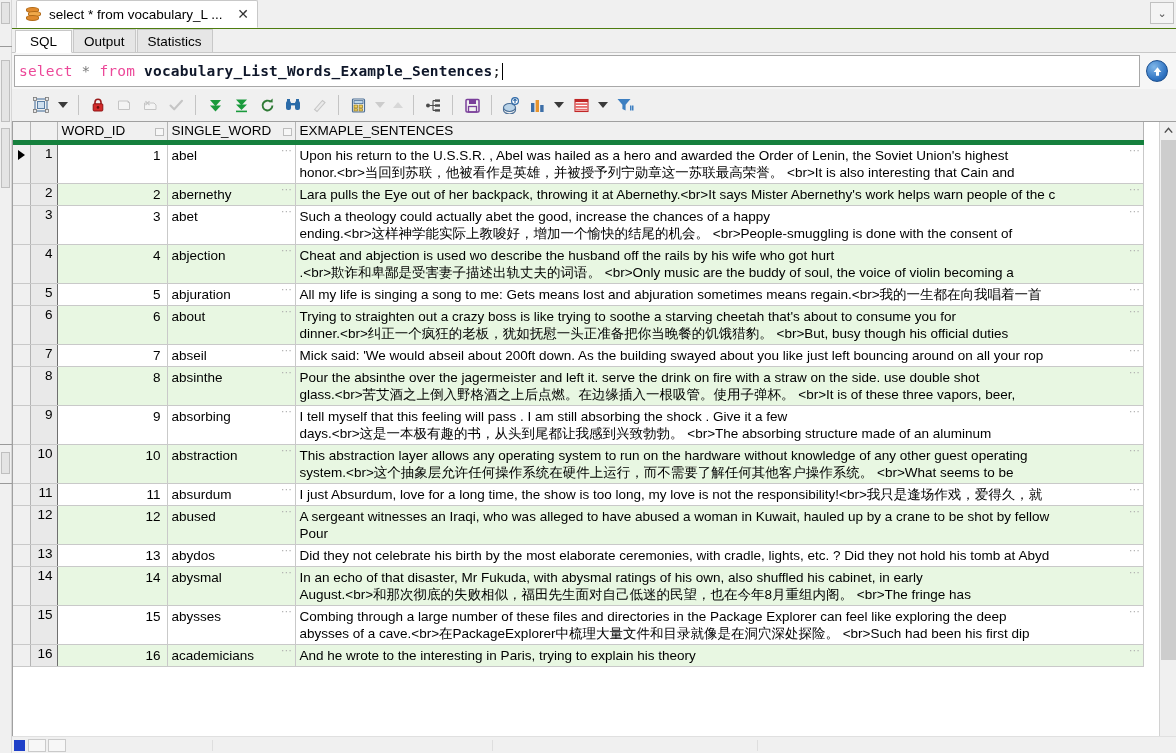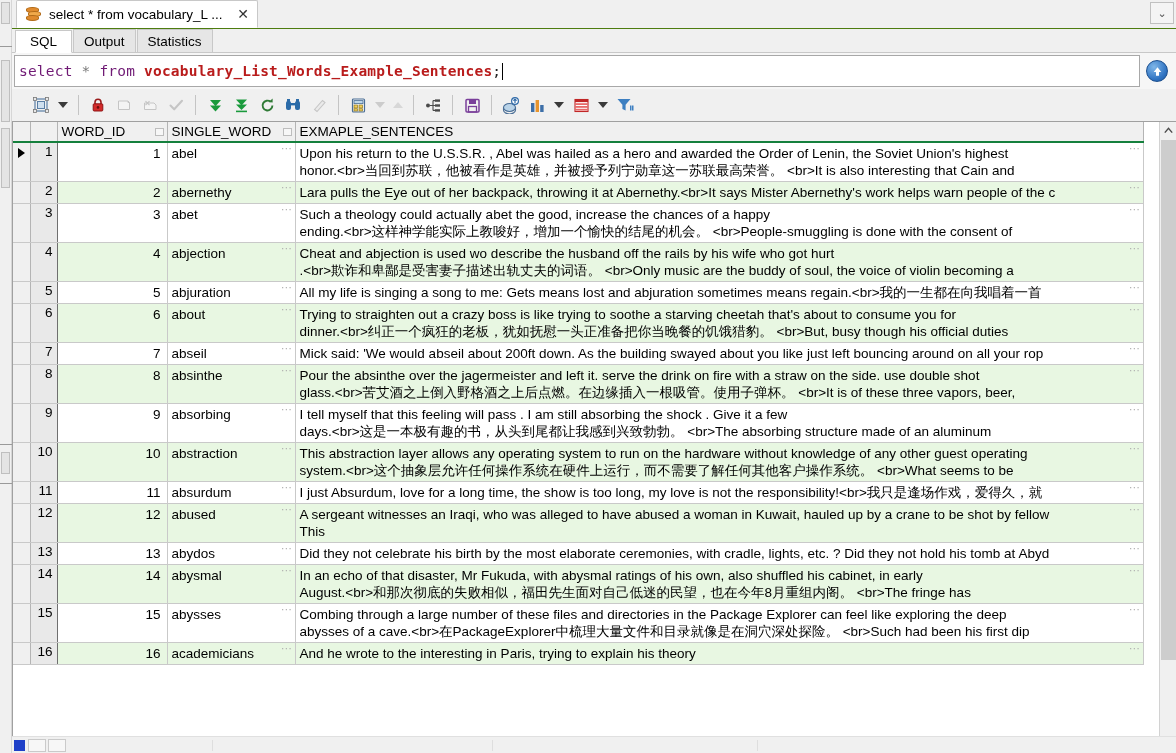--- a/index.html
+++ b/index.html
@@ -140,23 +140,23 @@
     background: #ffffff;
     border: 1px solid #a8a8a8;
     display: flex; align-items: center;
     padding-left: 4px;
     font-family: "DejaVu Sans Mono", monospace;
     font-size: 14.5px;
     letter-spacing: 0.2px;
     overflow: hidden;
     white-space: nowrap;
   }
-  .kw   { color: #701a75; }
+  .kw   { color: #ec4899; }
   .star { color: #7a7a7a; padding: 0 0; }
-  .tbl  { color: #b91c1c; font-weight: 700; }
+  .tbl  { color: #0f172a; font-weight: 700; }
   .semi { color: #202020; }
   .caret {
     display: inline-block;
     width: 1px; height: 17px;
     background: #000;
     margin-left: 1px;
     vertical-align: -3px;
   }
   .run-btn {
     flex: 0 0 auto;
@@ -228,21 +228,21 @@
   .grid-table {
     border-collapse: collapse;
     table-layout: fixed;
     width: 1130px;
     font-size: 13.5px;
   }
   .grid-table th {
     height: 20px;
     background: #f0f0f0;
     border-right: 1px solid #b4b4b4;
-    border-bottom: 2px solid #15803d;
+    border-bottom: 5px solid #15803d;
     font-weight: normal;
     font-size: 13.5px;
     text-align: left;
     padding: 0 4px;
     color: #000;
     position: relative;
     white-space: nowrap;
   }
   .grid-table th.corner1 { width: 17px; padding: 0; background:#f0f0f0;}
   .grid-table th.corner2 { width: 27px; padding: 0; background:#f0f0f0;}
@@ -714,21 +714,21 @@
                   <span class="cell-dots">⋯</span>
                 </td>
               </tr>
               <tr class="even">
                 <td class="c-sel"></td>
                 <td class="c-rownum">12</td>
                 <td class="c-id">12</td>
                 <td class="c-word">abused<span class="cell-dots">⋯</span></td>
                 <td class="c-sent">
                   <span class="sentline">A sergeant witnesses an Iraqi, who was alleged to have abused a woman in Kuwait, hauled up by a crane to be shot by fellow</span>
-                  <span class="sentline">This</span>
+                  <span class="sentline">Pour</span>
                   <span class="cell-dots">⋯</span>
                 </td>
               </tr>
               <tr class="odd">
                 <td class="c-sel"></td>
                 <td class="c-rownum">13</td>
                 <td class="c-id">13</td>
                 <td class="c-word">abydos<span class="cell-dots">⋯</span></td>
                 <td class="c-sent">
                   <span class="sentline">Did they not celebrate his birth by the most elaborate ceremonies, with cradle, lights, etc. ? Did they not hold his tomb at Abyd</span>

